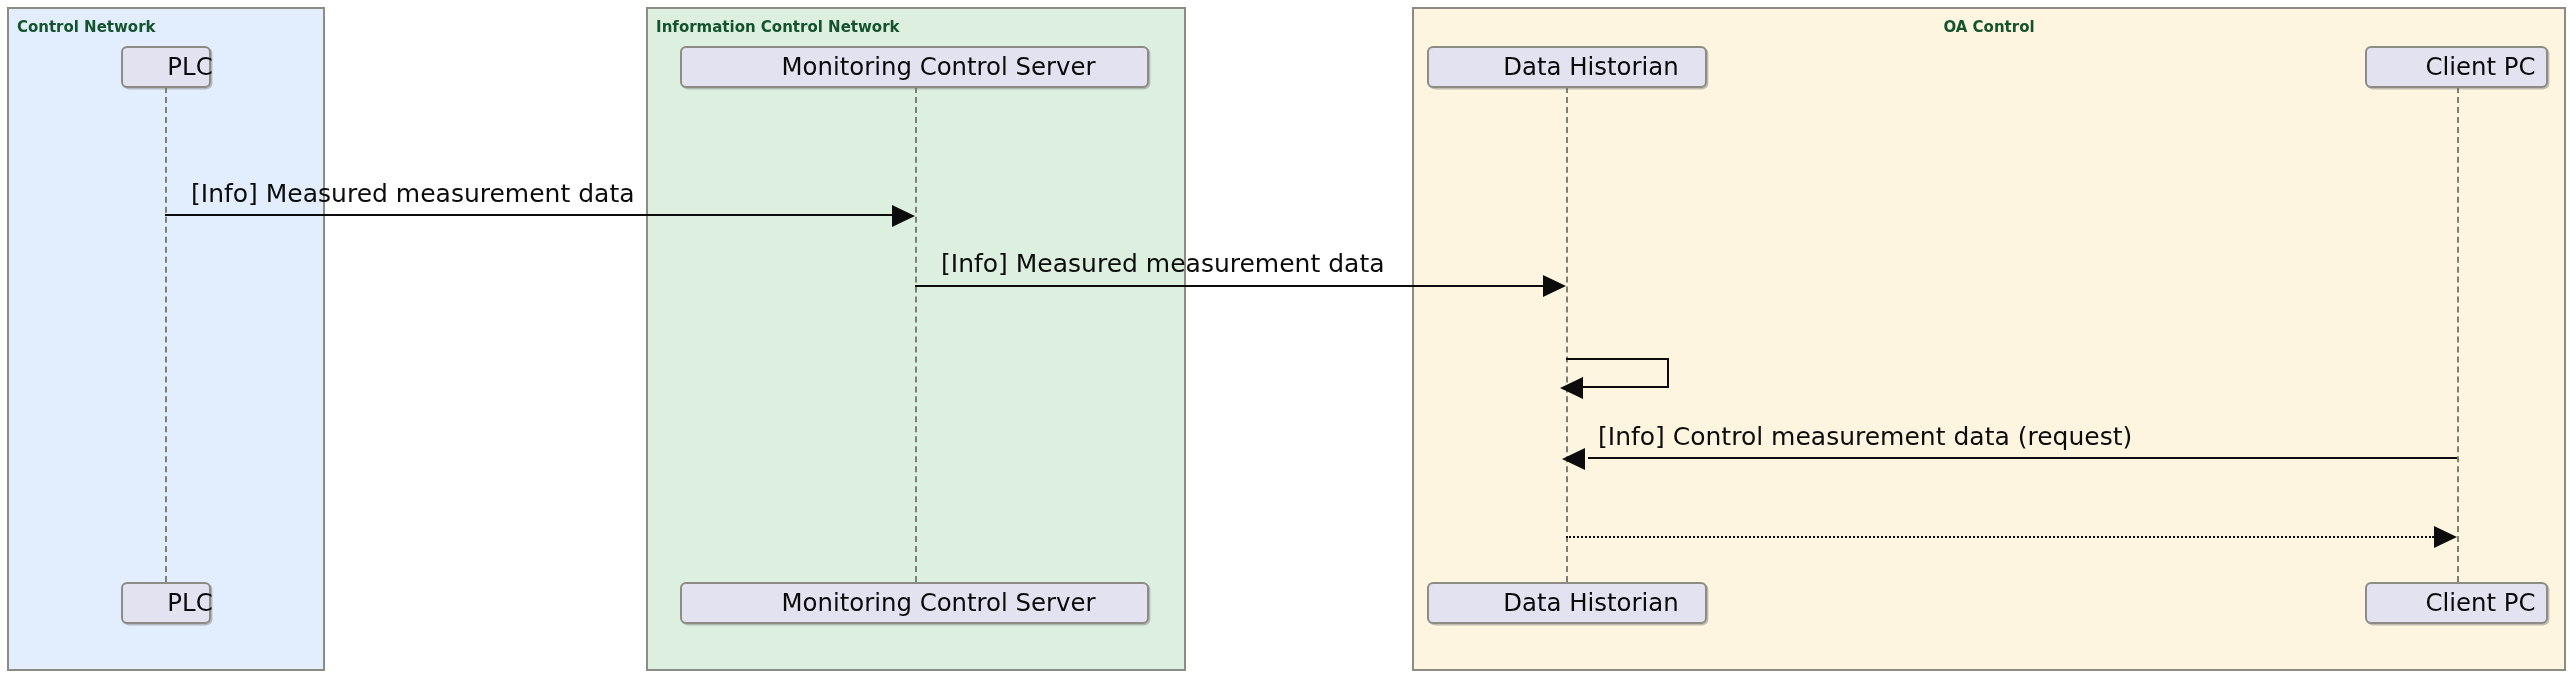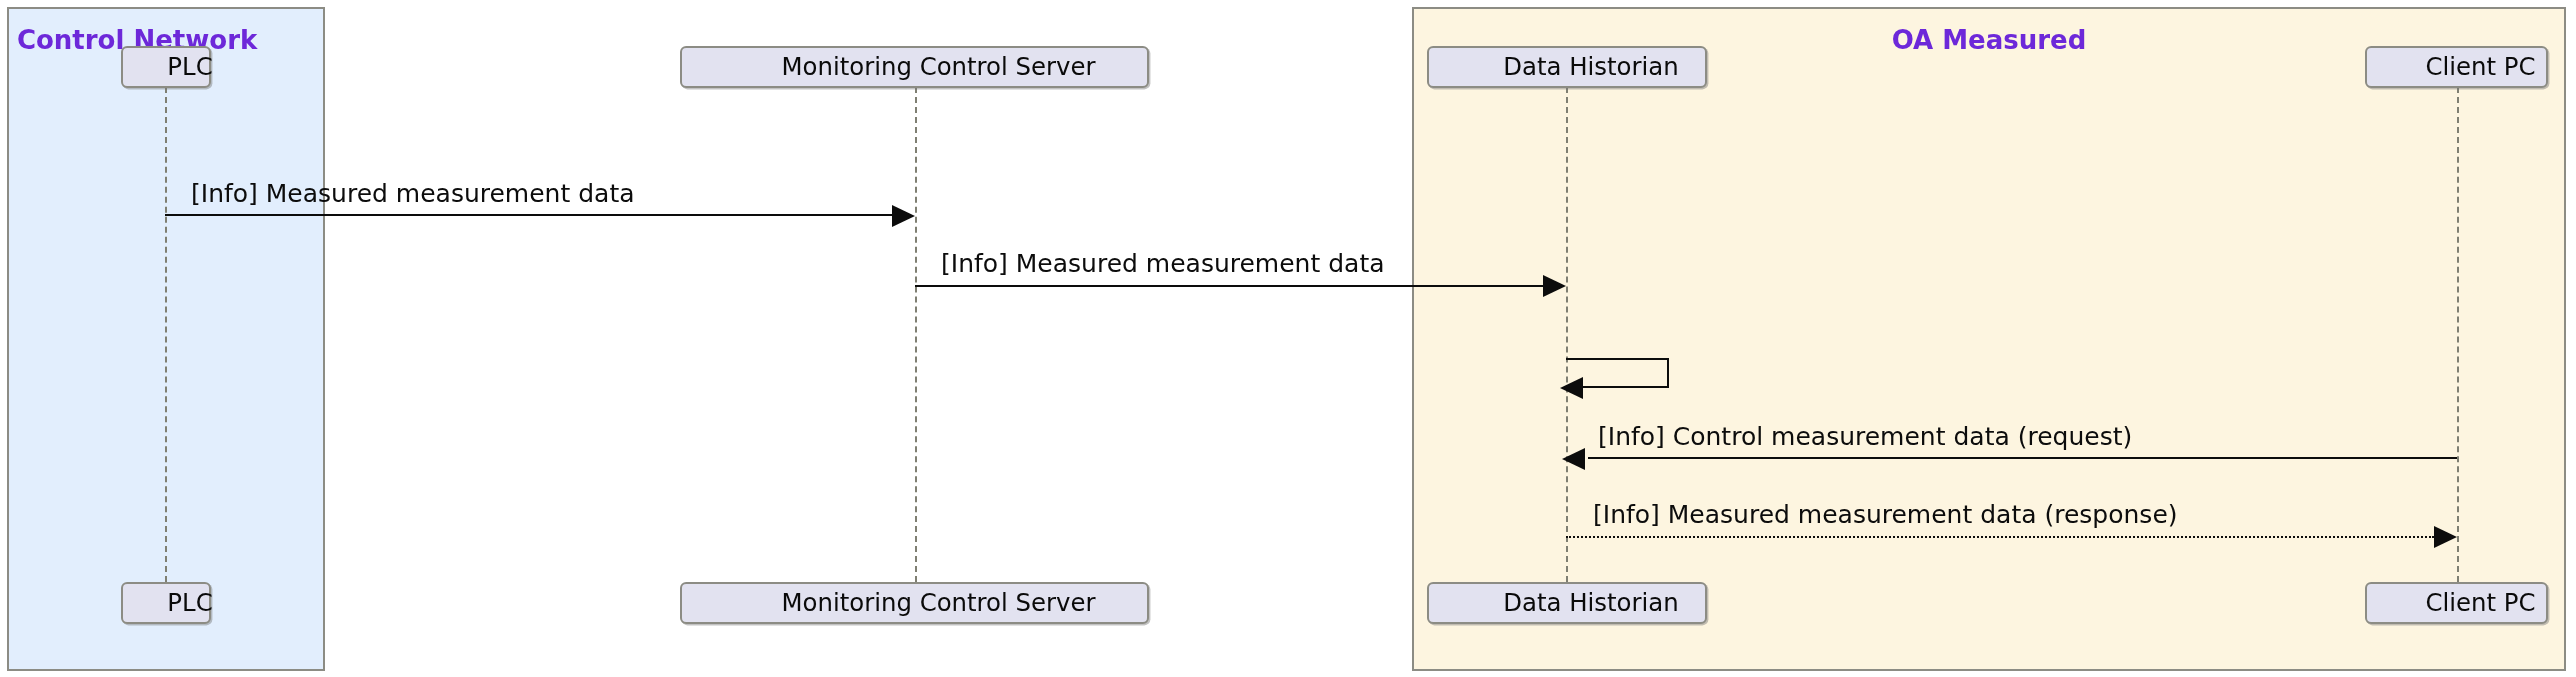--- a/index.html
+++ b/index.html
@@ -27,26 +27,25 @@
     z-index: 1;
   }
   .netbox.blue   { background: #e2eefd; }
   .netbox.green  { background: #ddf0e0; }
   .netbox.yellow { background: #fdf5e0; }
 
   .netbox-title {
     position: absolute;
     top: 5.4px;
     font-weight: bold;
-    font-size: 26px;
+    font-size: 15px;
     line-height: 27px;
-    color: #6d28d9;
+    color: #14532d;
     white-space: nowrap;
     font-family: "DejaVu Sans", "Liberation Sans", sans-serif;
-    margin-top: 13px;
   }
   .netbox-title.left   { left: 8.1px; }
   .netbox-title.center { left: 0; right: 0; text-align: center; }
 
   
   .lifeline {
     position: absolute;
     width: 0;
     border-left: 2px dashed #7f7f72;
     z-index: 2;
@@ -118,23 +117,26 @@
 </style>
 </head>
 <body>
 
 <div id="stage">
 
   <div class="netbox blue" style="left:6.8px; top:6.8px; width:318px; height:664px;">
     <div class="netbox-title left">Control Network</div>
   </div>
 
+  <div class="netbox green" style="left:646px; top:6.8px; width:540px; height:664px;">
+    <div class="netbox-title left">Information Control Network</div>
+  </div>
 
   <div class="netbox yellow" style="left:1412px; top:6.8px; width:1154px; height:664px;">
-    <div class="netbox-title center">OA Measured</div>
+    <div class="netbox-title center">OA Control</div>
   </div>
 
   <div class="lifeline" style="left:165px; top:87px; height:495px;"></div>
   <div class="lifeline" style="left:915px; top:87px; height:495px;"></div>
   <div class="lifeline" style="left:1566px; top:87px; height:495px;"></div>
   <div class="lifeline" style="left:2457px; top:87px; height:495px;"></div>
 
   <div class="participant" style="left:121px; top:46px; width:90px; height:42px;">
     <span>PLC</span>
   </div>
@@ -159,21 +161,20 @@
   <div class="msg-line" style="left:915px; top:285px; width:631px;"></div>
   <div class="arrowhead right" style="left:1543px; top:275px;"></div>
 
   <div class="selfloop" style="left:1566px; top:358px; width:103px; height:30px;"></div>
   <div class="arrowhead left" style="left:1560px; top:377px;"></div>
 
   <div class="msg-label" style="left:1598px; top:425px;">[Info] Control measurement data (request)</div>
   <div class="msg-line" style="left:1588px; top:457px; width:869px;"></div>
   <div class="arrowhead left" style="left:1562px; top:448px;"></div>
 
-  <div class="msg-label" style="left:1593px; top:503px;">[Info] Measured measurement data (response)</div>
   <div class="msg-line dotted" style="left:1566px; top:536px; width:868px;"></div>
   <div class="arrowhead right" style="left:2434px; top:526px;"></div>
 
   <div class="participant" style="left:121px; top:582px; width:90px; height:42px;">
     <span>PLC</span>
   </div>
 
   <div class="participant" style="left:680px; top:582px; width:469px; height:42px;">
     <span>Monitoring Control Server</span>
   </div>

